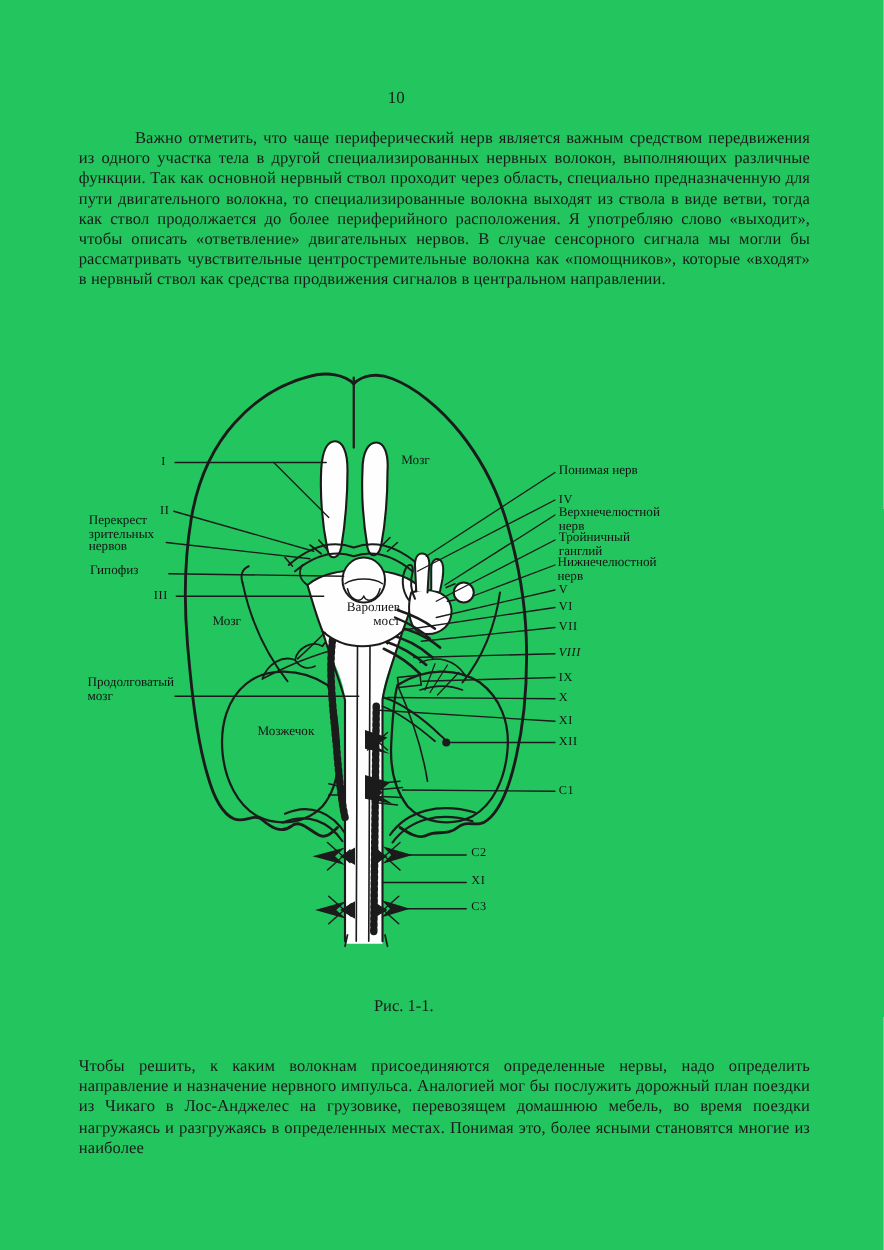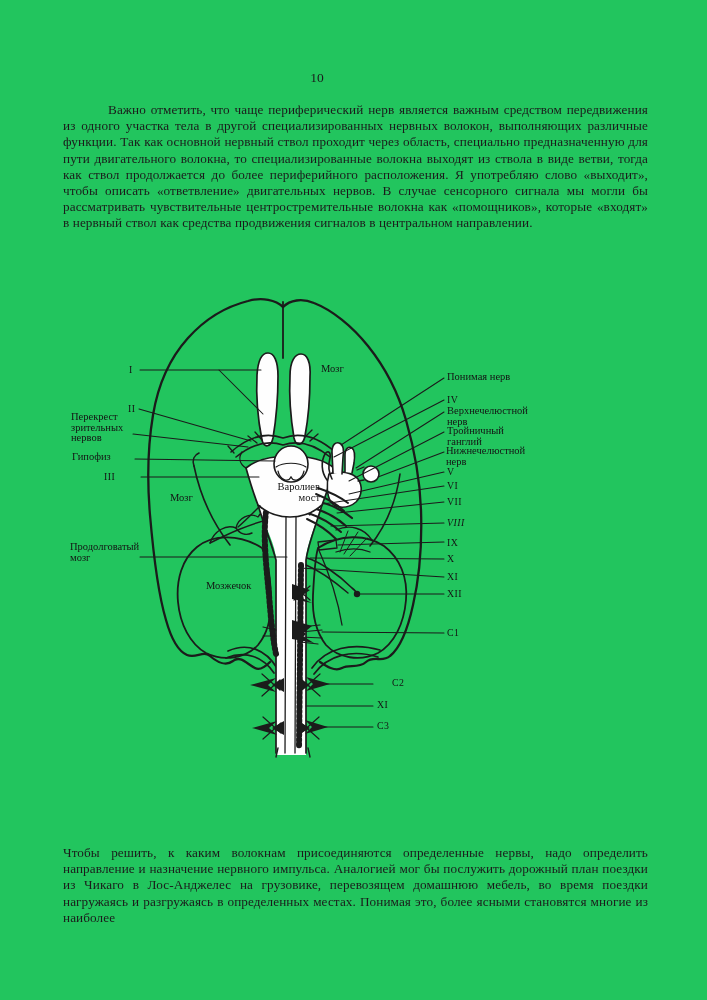--- a/index.html
+++ b/index.html
@@ -191,41 +191,42 @@
         <path d="M373,706 L306,706"></path>
         <path d="M373,727 L324,727"></path>
       </g>
     </g>
   </svg>
 
   <div class="flabel num" style="top:365px;left:129px;">I</div>
   <div class="flabel num" style="top:404px;left:128px;">II</div>
   <div class="flabel" style="top:412px;left:71px;width:56px;">Перекрест зрительных нервов</div>
   <div class="flabel" style="top:452px;left:72px;">Гипофиз</div>
-  <div class="flabel num" style="top:472px;left:104px;">III</div>
+  <div class="flabel num" style="top:472px;left:123px;">III</div>
   <div class="flabel" style="top:542px;left:70px;width:80px;">Продолговатый мозг</div>
   <div class="flabel" style="top:581px;left:206px;">Мозжечок</div>
   <div class="flabel" style="top:493px;left:170px;">Мозг</div>
   <div class="flabel" style="top:364px;left:321px;">Мозг</div>
   <div class="flabel ctr" style="top:482px;left:262px;width:58px;">Варолиев мост</div>
 
   <div class="flabel" style="top:372px;left:447px;">Понимая нерв</div>
   <div class="flabel num" style="top:395px;left:447px;">IV</div>
   <div class="flabel" style="top:406px;left:447px;width:84px;">Верхнечелюстной нерв</div>
   <div class="flabel" style="top:426px;left:447px;width:60px;">Тройничный ганглий</div>
   <div class="flabel" style="top:446px;left:446px;width:80px;">Нижнечелюстной нерв</div>
   <div class="flabel num" style="top:467px;left:447px;">V</div>
   <div class="flabel num" style="top:481px;left:447px;">VI</div>
   <div class="flabel num" style="top:497px;left:447px;">VII</div>
   <div class="flabel num" style="top:518px;left:447px;font-style:italic;">VIII</div>
   <div class="flabel num" style="top:538px;left:447px;">IX</div>
   <div class="flabel num" style="top:554px;left:447px;">X</div>
   <div class="flabel num" style="top:572px;left:447px;">XI</div>
   <div class="flabel num" style="top:589px;left:447px;">XII</div>
   <div class="flabel num" style="top:628px;left:447px;">C1</div>
-  <div class="flabel num" style="top:678px;left:392px;">C2</div>
+  <div class="flabel num" style="top:678px;left:377px;">C2</div>
   <div class="flabel num" style="top:700px;left:377px;">XI</div>
   <div class="flabel num" style="top:721px;left:377px;">C3</div>
 
+  <div class="caption cap1">Рис. 1-1.</div>
 
   <div class="body-text p2">Чтобы решить, к каким волокнам присоединяются определенные нервы, надо определить направление и назначение нервного импульса. Аналогией мог бы послужить дорожный план поездки из Чикаго в Лос-Анджелес на грузовике, перевозящем домашнюю мебель, во время поездки нагружаясь и разгружаясь в определенных местах. Понимая это, более ясными становятся многие из наиболее</div>
 
 </div>
 
 </body></html>

